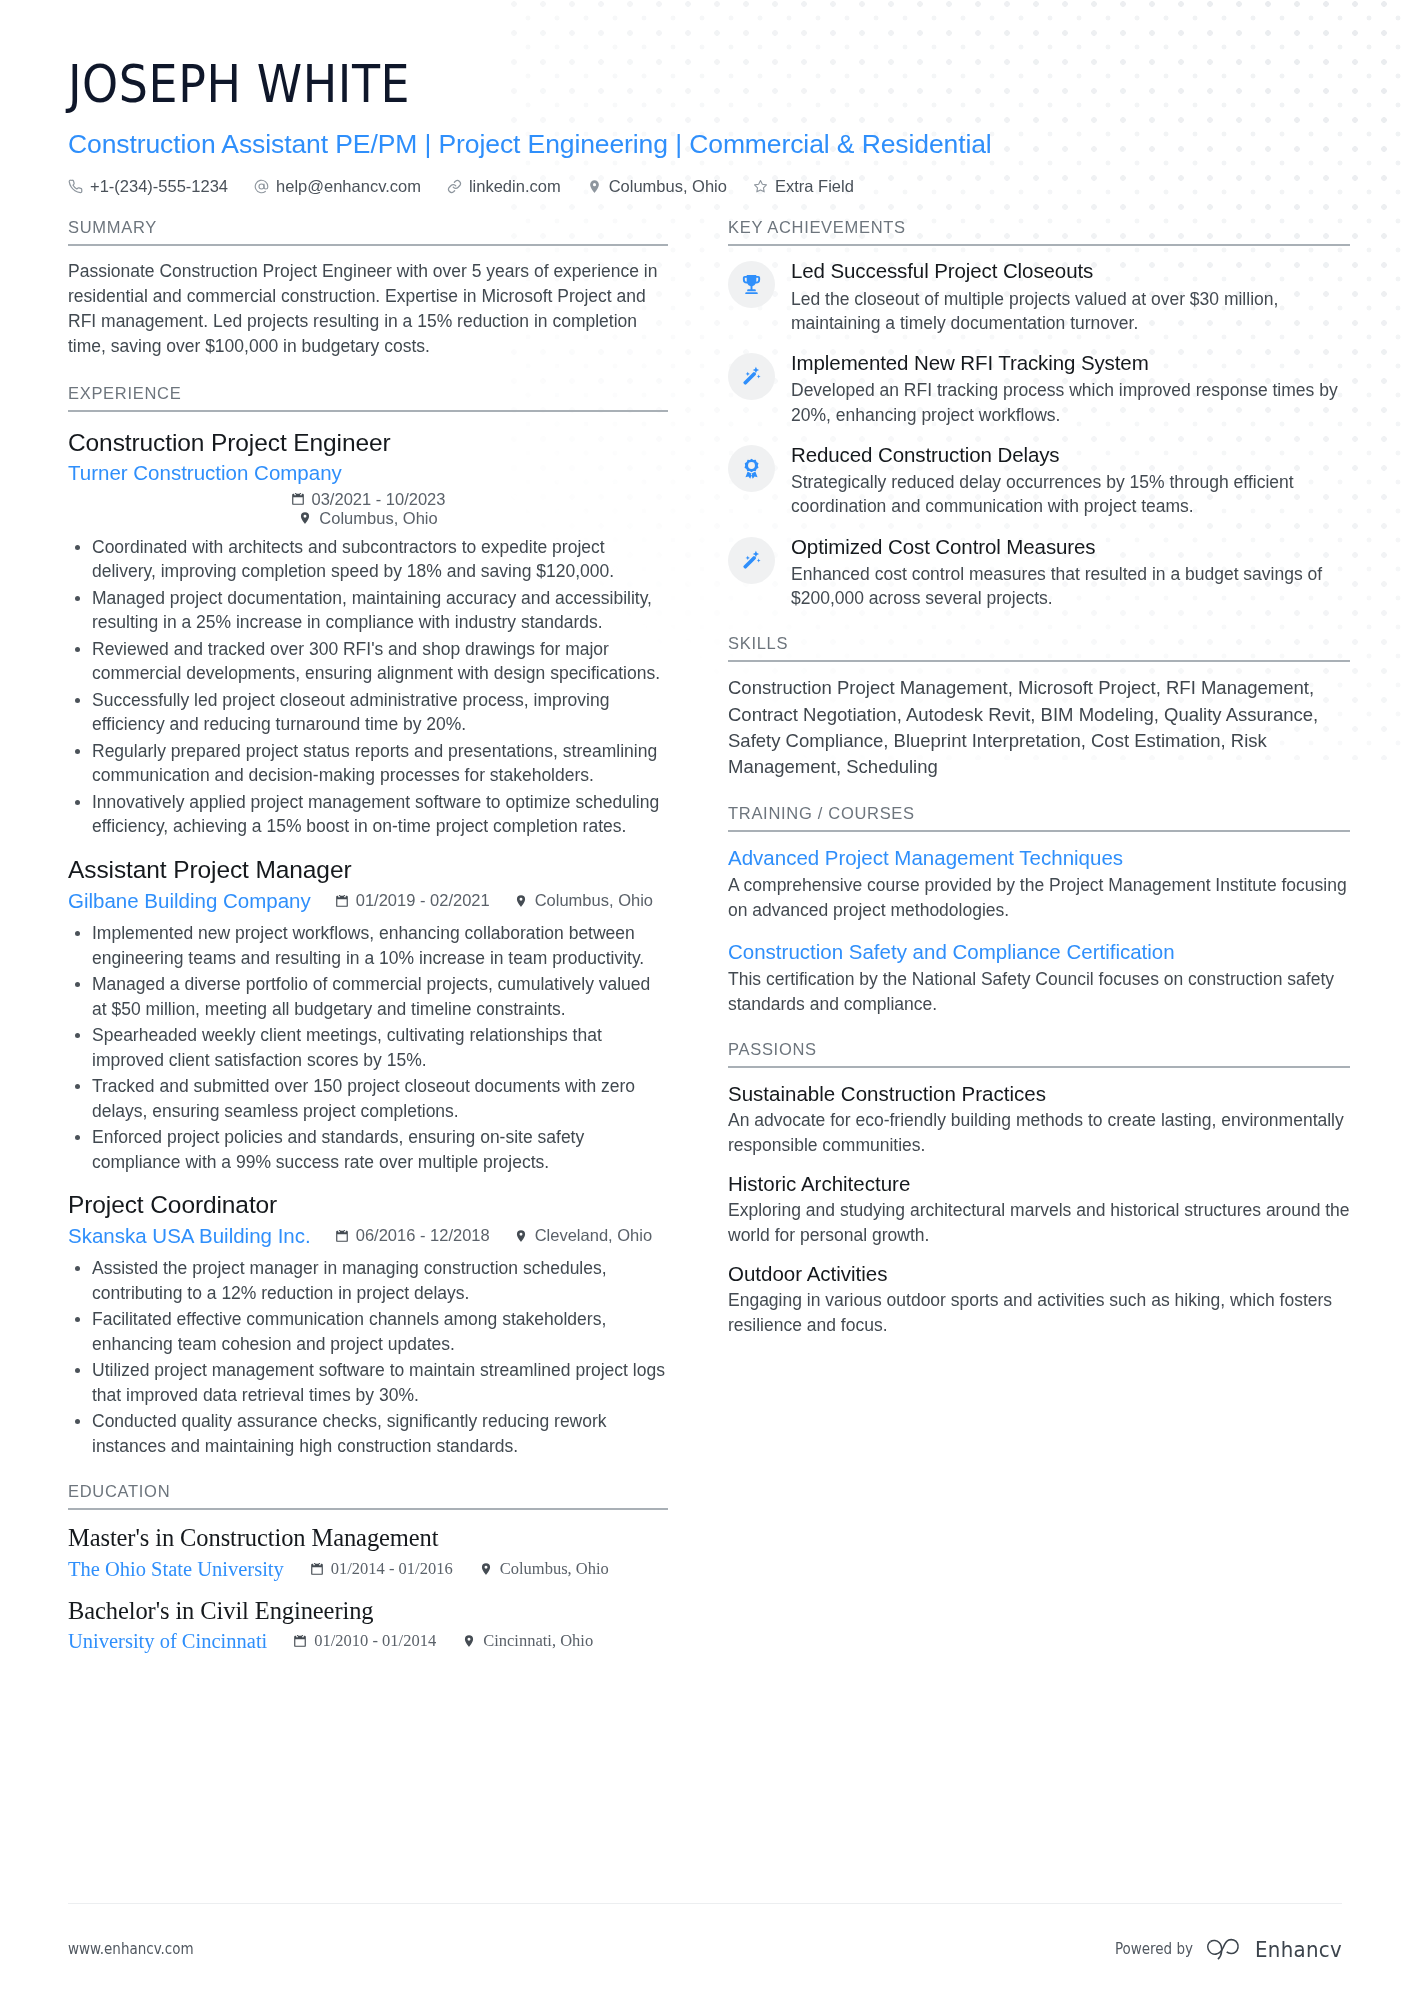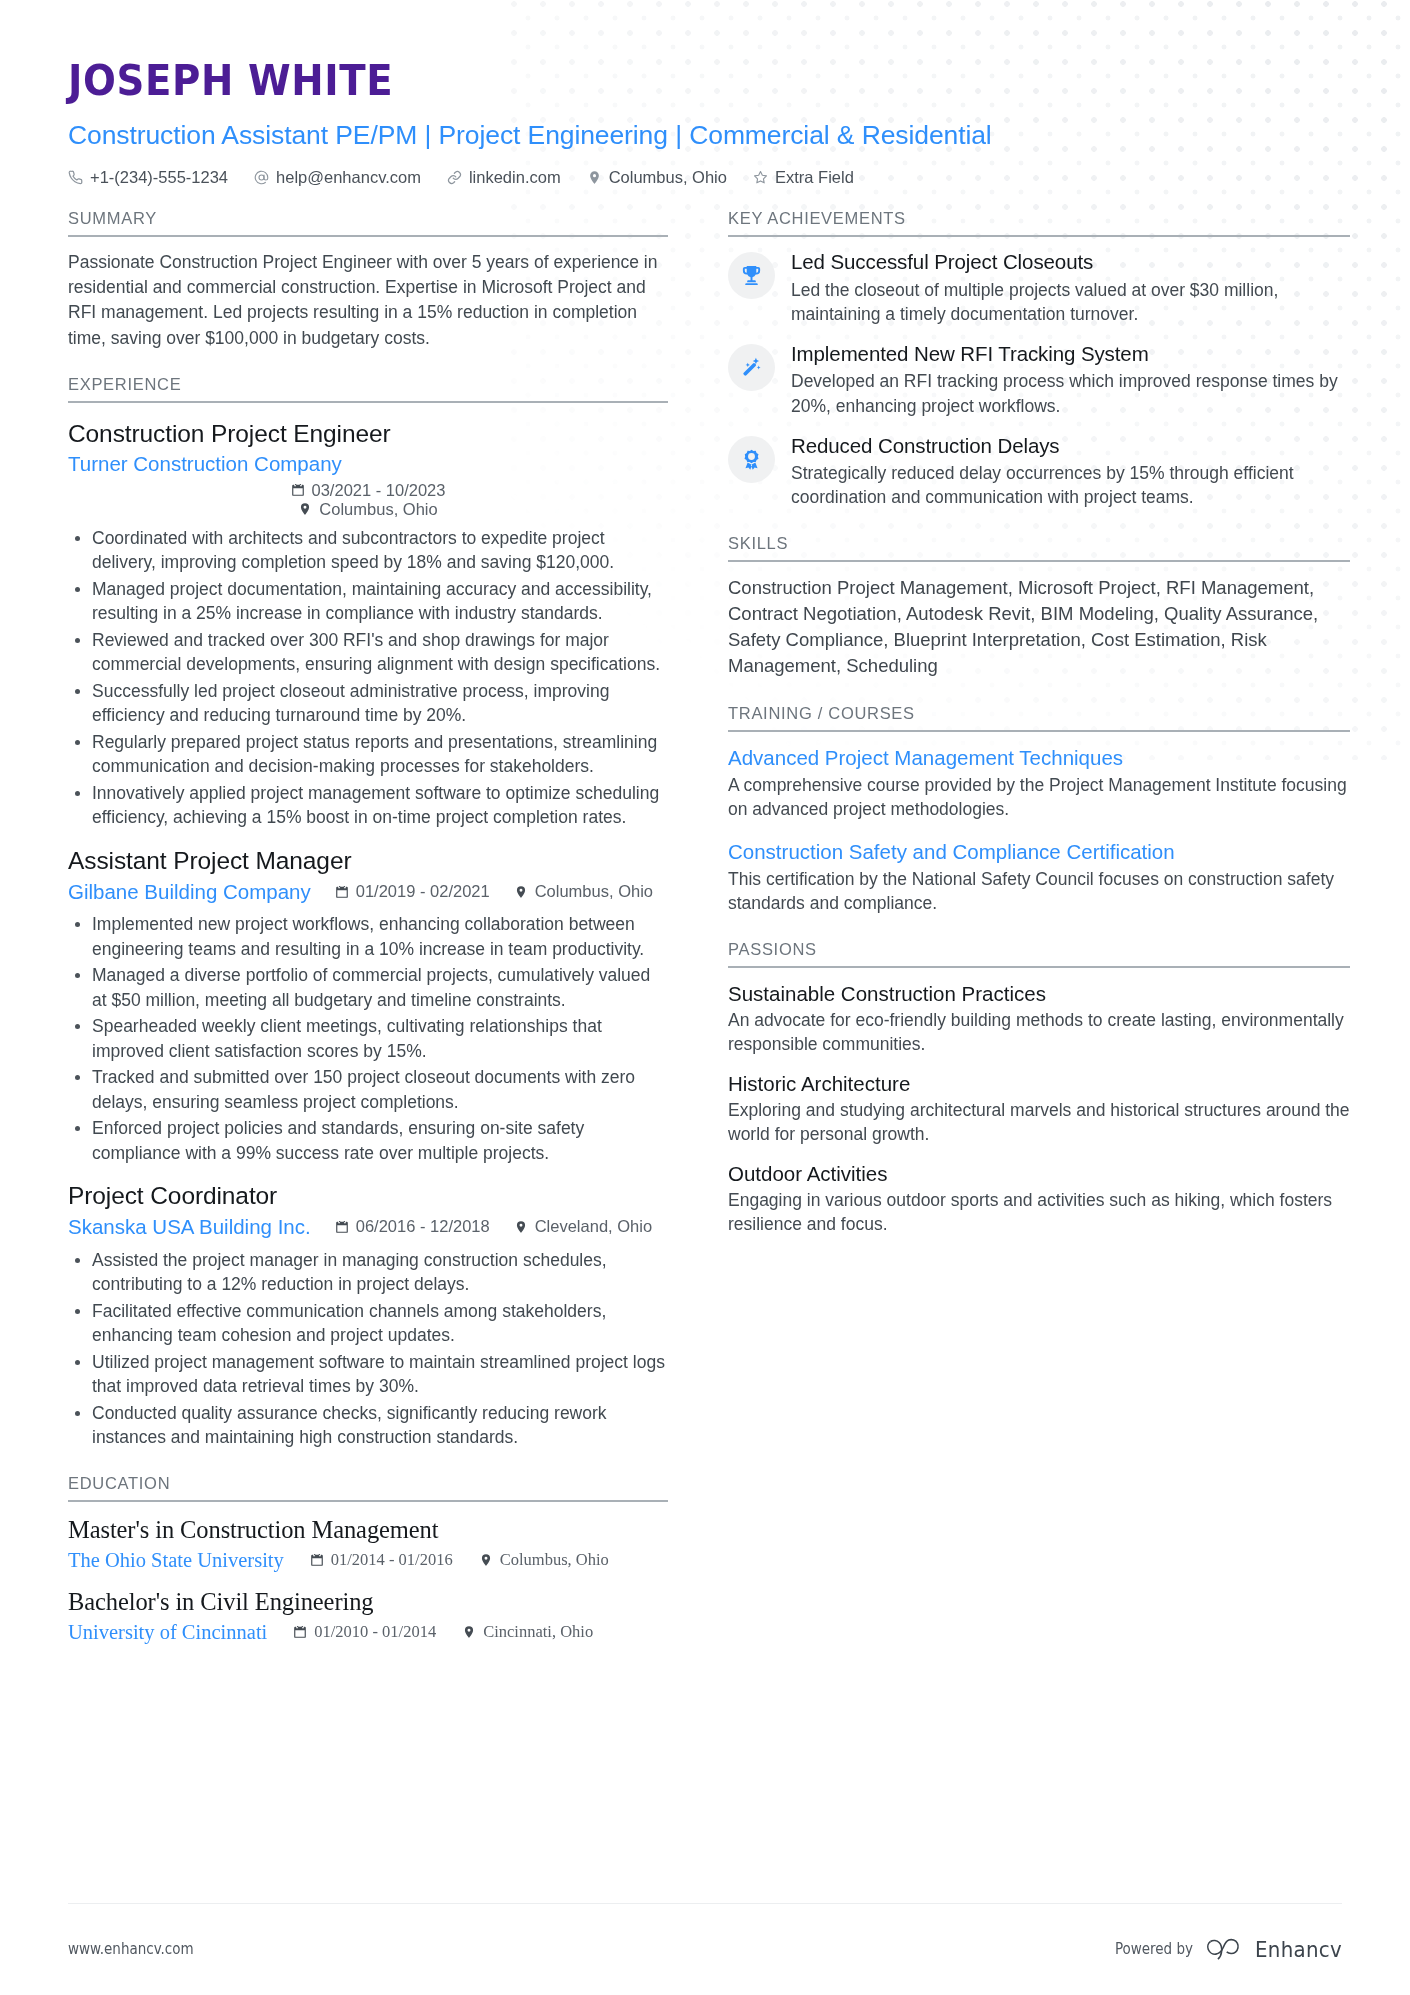--- a/index.html
+++ b/index.html
@@ -28,24 +28,24 @@
       radial-gradient(circle at 4px 4px, #e3e7ea 2.2px, transparent 2.7px);
     background-size: 29px 29px, 29px 29px;
     background-position: 0 0, 14px 14px;
     -webkit-mask-image: linear-gradient(to bottom left, rgba(0,0,0,1) 5%, rgba(0,0,0,.55) 45%, rgba(0,0,0,0) 85%);
             mask-image: linear-gradient(to bottom left, rgba(0,0,0,1) 5%, rgba(0,0,0,.55) 45%, rgba(0,0,0,0) 85%);
   }
   .content { position: relative; z-index: 2; padding: 56px 68px 0 68px; }
 
   
   .name {
-    font-size: 43px;
-    font-weight: 700;
+    font-size: 51px;
+    font-weight: 400;
     letter-spacing: .6px;
-    color: #4c1d95;
+    color: #0f172a;
     line-height: 1.12;
     font-family: "DejaVu Sans", sans-serif;
     font-stretch: condensed;
   }
   .headline {
     margin-top: 16px;
     font-size: 26.5px;
     color: #2f8ffb;
     font-weight: 400;
     line-height: 1.2;
@@ -474,20 +474,32 @@
                   <path d="M12 1.8l2 1.3 2.4-.2.9 2.2 2 1.4-.7 2.3.7 2.3-2 1.4-.9 2.2-2.4-.2-2 1.3-2-1.3-2.4.2-.9-2.2-2-1.4.7-2.3L5 6.5l2-1.4.9-2.2 2.4.2zm0 3.4a3.6 3.6 0 1 0 0 7.2 3.6 3.6 0 0 0 0-7.2z"></path>
                   <path d="M8 15.2l-2.3 6 3.1-.9 1.9 2.5 2-5.1zM16 15.2l2.3 6-3.1-.9-1.9 2.5-2-5.1z"></path>
                 </svg>
             </div>
             <div class="ach-body">
               <div class="ach-title">Reduced Construction Delays</div>
               <div class="ach-desc">Strategically reduced delay occurrences by 15% through efficient coordination and communication with project teams.</div>
             </div>
           </div>
 
+          <div class="ach">
+            <div class="ach-badge">
+              <svg viewBox="0 0 24 24">
+                  <path d="M15.6 4.2l1-2.3 1 2.3 2.3 1-2.3 1-1 2.3-1-2.3-2.3-1zM7.4 8.6l.7-1.6.7 1.6 1.6.7-1.6.7-.7 1.6-.7-1.6-1.6-.7zM18.9 11.4l.6-1.4.6 1.4 1.4.6-1.4.6-.6 1.4-.6-1.4-1.4-.6z"></path>
+                  <path d="M13.6 7.7a1.4 1.4 0 0 1 2 0l.7.7a1.4 1.4 0 0 1 0 2L6.6 20.1a1.4 1.4 0 0 1-2 0l-.7-.7a1.4 1.4 0 0 1 0-2z"></path>
+                </svg>
+            </div>
+            <div class="ach-body">
+              <div class="ach-title">Optimized Cost Control Measures</div>
+              <div class="ach-desc">Enhanced cost control measures that resulted in a budget savings of $200,000 across several projects.</div>
+            </div>
+          </div>
         </div>
 
         <div class="sec">
           <div class="sec-title">SKILLS</div>
           <div class="sec-rule"></div>
           <div class="skills-text">Construction Project Management, Microsoft Project, RFI Management, Contract Negotiation, Autodesk Revit, BIM Modeling, Quality Assurance, Safety Compliance, Blueprint Interpretation, Cost Estimation, Risk Management, Scheduling</div>
         </div>
 
         <div class="sec">
           <div class="sec-title">TRAINING / COURSES</div>

